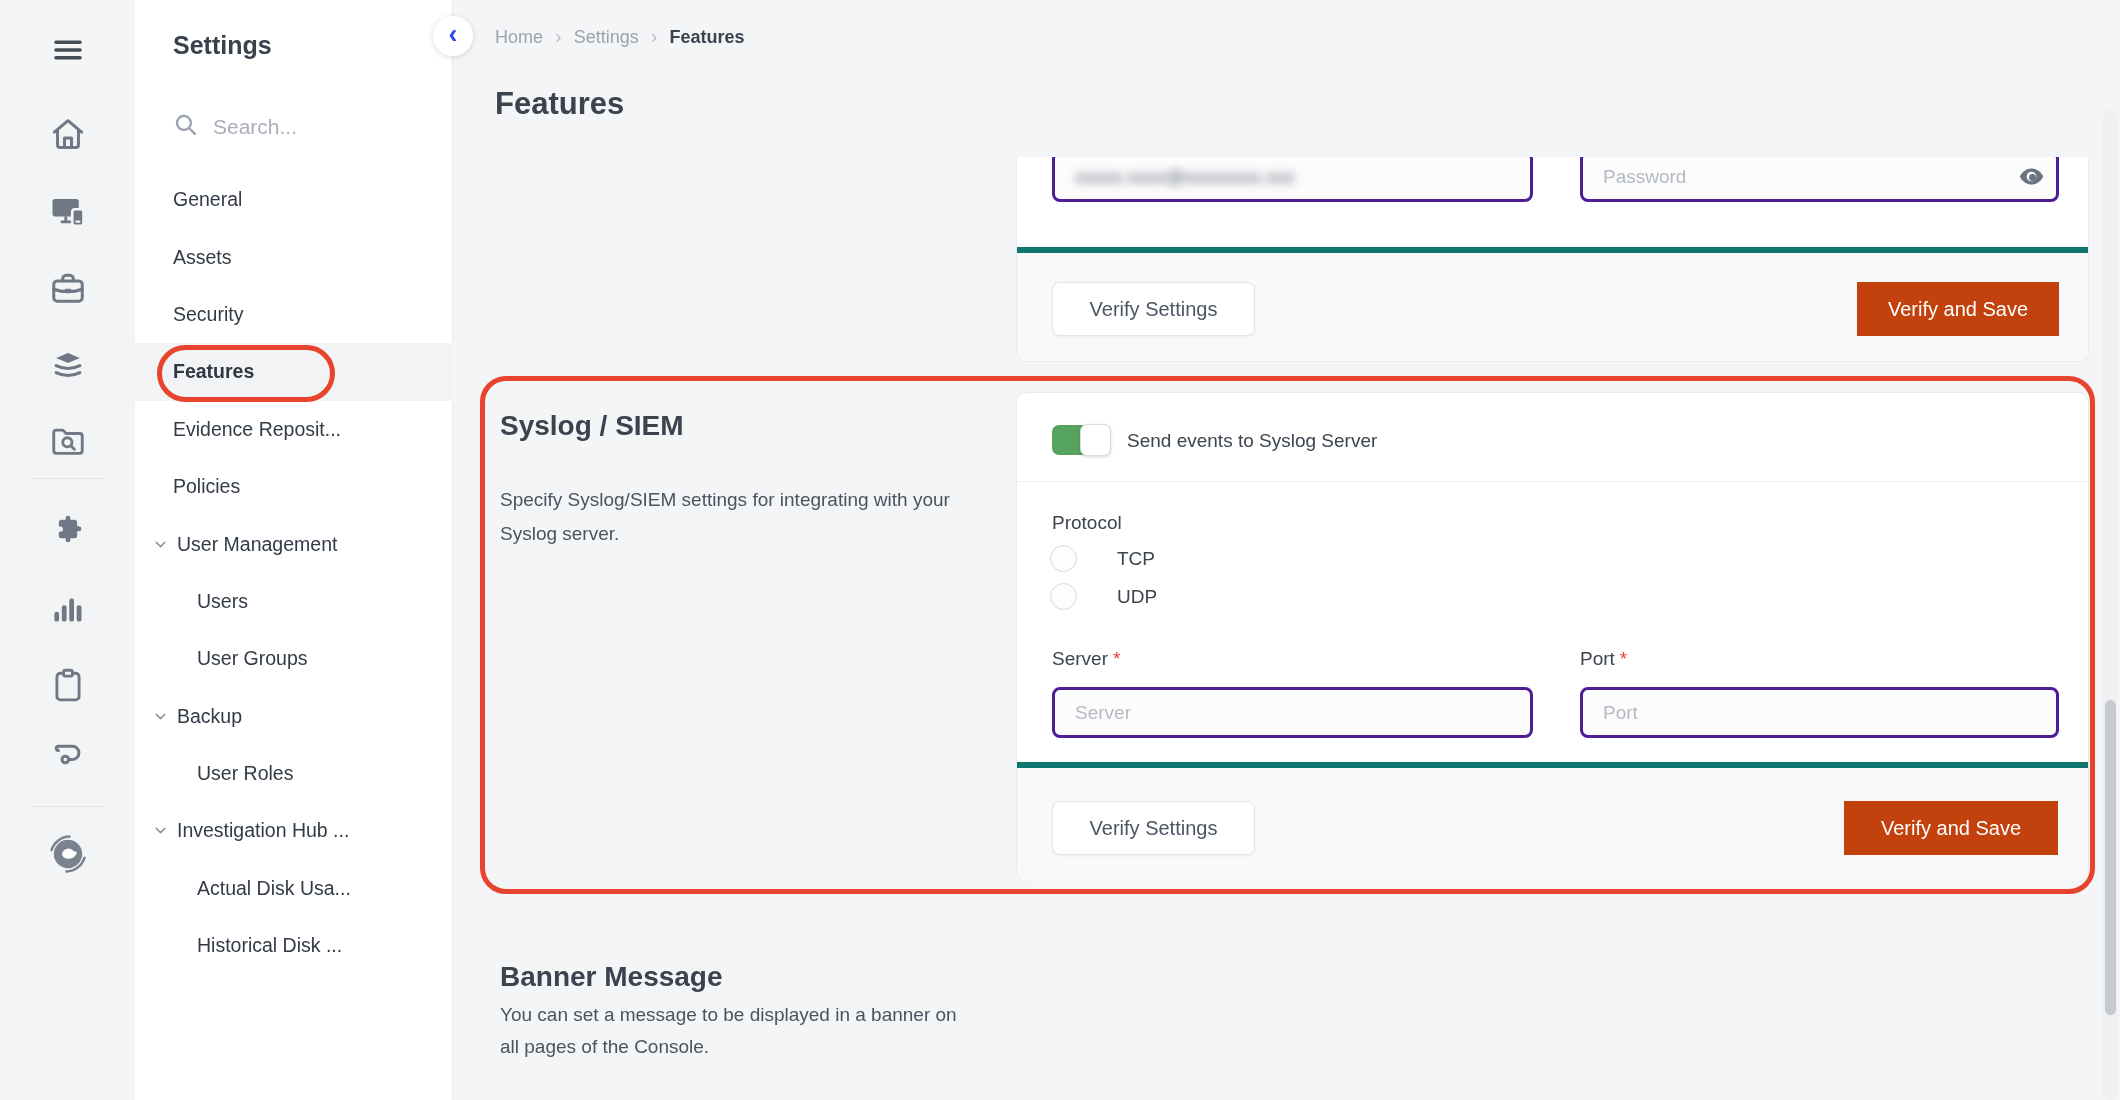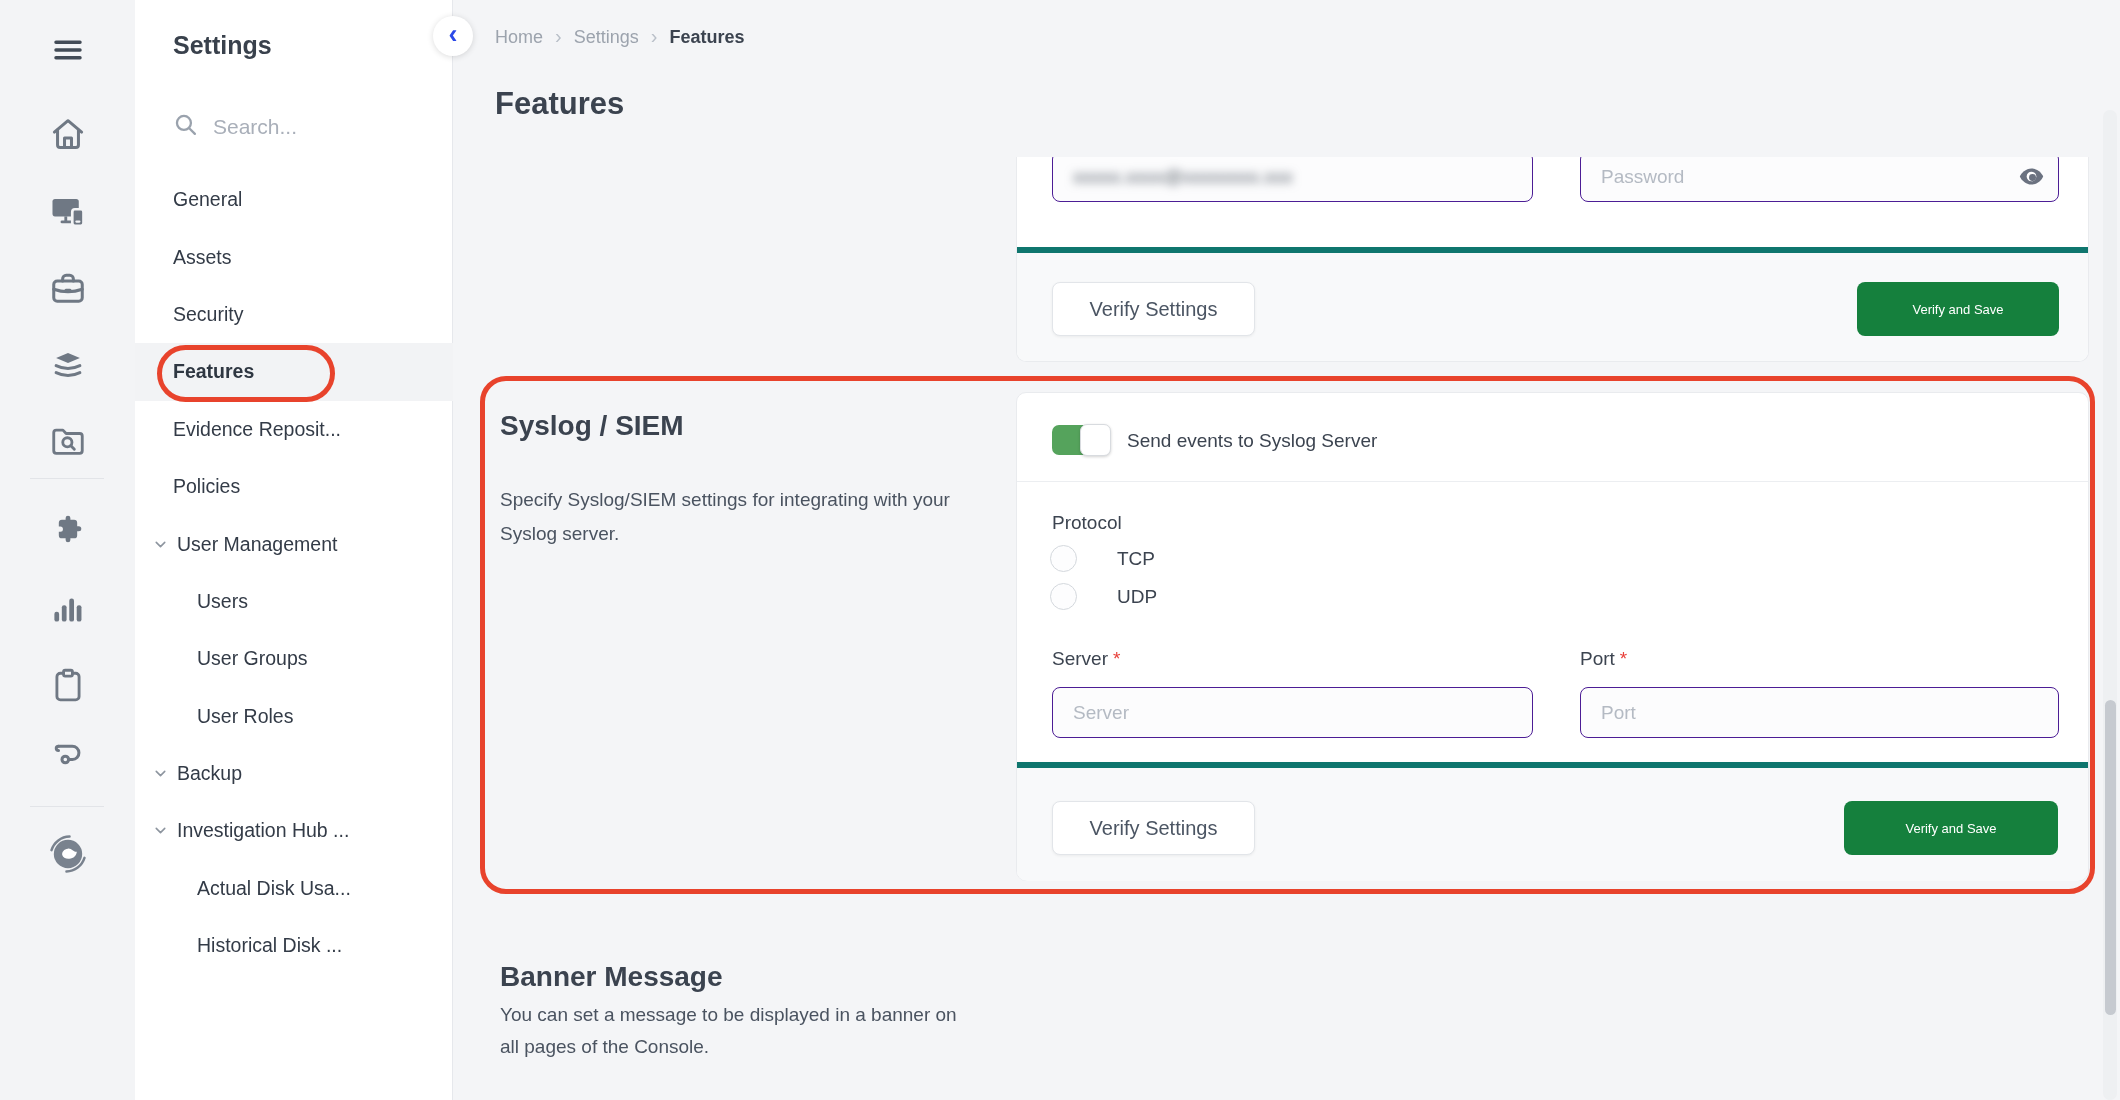--- a/index.html
+++ b/index.html
@@ -36,27 +36,27 @@
 
   
   .breadcrumb { position:absolute; left:495px; top:27px; display:flex; align-items:center; gap:12px; font-size:18px; color:#9ca3ad; }
   .breadcrumb .sep { color:#b9bfc8; font-size:20px; margin-top:-2px; }
   .breadcrumb .current { color:#3b434f; font-weight:700; }
   .page-title { position:absolute; left:495px; top:86px; font-size:31px; font-weight:700; color:#3b434f; }
 
   
   .card { position:absolute; background:#fff; border:1px solid #e9ebee; border-radius:10px; }
   .card-footer { position:absolute; left:0; width:100%; background:#f8f9fa; border-top:6px solid #0f766e; }
-  .input { position:absolute; height:51px; background:#fcfcfd; border:1px solid #4c1d95; border-radius:8px;
+  .input { position:absolute; height:51px; background:#fcfcfd; border:3px solid #4c1d95; border-radius:8px;
     font-size:19px; color:#4a5560; padding:0 20px; outline:none; width:481px; font-family:inherit; }
   .input::placeholder { color:#b4bac3; }
   .btn-secondary { position:absolute; height:54px; background:#fff; border:1px solid #e2e5e9; border-radius:8px;
     font-size:20px; color:#4b5563; box-shadow:0 1px 3px rgba(0,0,0,.06); display:flex; align-items:center; justify-content:center; cursor:pointer; }
-  .btn-primary { position:absolute; height:54px; background:#15803d; border:none; border-radius:8px;
-    font-size:13px; color:#fff; display:flex; align-items:center; justify-content:center; cursor:pointer; }
+  .btn-primary { position:absolute; height:54px; background:#c2410c; border:none; border-radius:0;
+    font-size:20px; color:#fff; display:flex; align-items:center; justify-content:center; cursor:pointer; }
   .field-label { position:absolute; font-size:19px; color:#3c4450; }
   .req { color:#e8403a; margin-left:5px; }
   .section-title { position:absolute; font-size:28px; font-weight:700; color:#3b434f; }
   .section-desc { position:absolute; font-size:19px; color:#4a5360; line-height:34px; }
 
   
   .toggle { position:absolute; width:58px; height:30px; border-radius:7px; background:#e9ebef; cursor:pointer; }
   .toggle .knob { position:absolute; left:-1px; top:-1px; width:31px; height:32px; background:#fff; border:1px solid #d8dbdf;
     border-radius:7px; box-shadow:0 1px 3px rgba(0,0,0,.18); }
   .toggle.on { background:#55a35c; }
@@ -201,30 +201,30 @@
             </svg>
   </span>
 <span>User Management</span>
         </div>
         <div class="nav-item lvl1">
           <span>Users</span>
         </div>
         <div class="nav-item lvl1">
           <span>User Groups</span>
         </div>
-        <div class="nav-item lvl1">
-          <span>User Roles</span>
-        </div>
         <div class="nav-item lvl0 parent">
   <span class="nav-chev">
     <svg width="17" height="17" viewBox="0 0 24 24" fill="none" stroke="#8d959f" stroke-width="2.2" stroke-linecap="round" stroke-linejoin="round">
               <polyline points="6 9 12 15 18 9"></polyline>
             </svg>
   </span>
 <span>Backup</span>
+        </div>
+        <div class="nav-item lvl1">
+          <span>User Roles</span>
         </div>
         <div class="nav-item lvl0 parent">
   <span class="nav-chev">
     <svg width="17" height="17" viewBox="0 0 24 24" fill="none" stroke="#8d959f" stroke-width="2.2" stroke-linecap="round" stroke-linejoin="round">
               <polyline points="6 9 12 15 18 9"></polyline>
             </svg>
   </span>
 <span>Investigation Hub ...</span>
         </div>
         <div class="nav-item lvl1">

